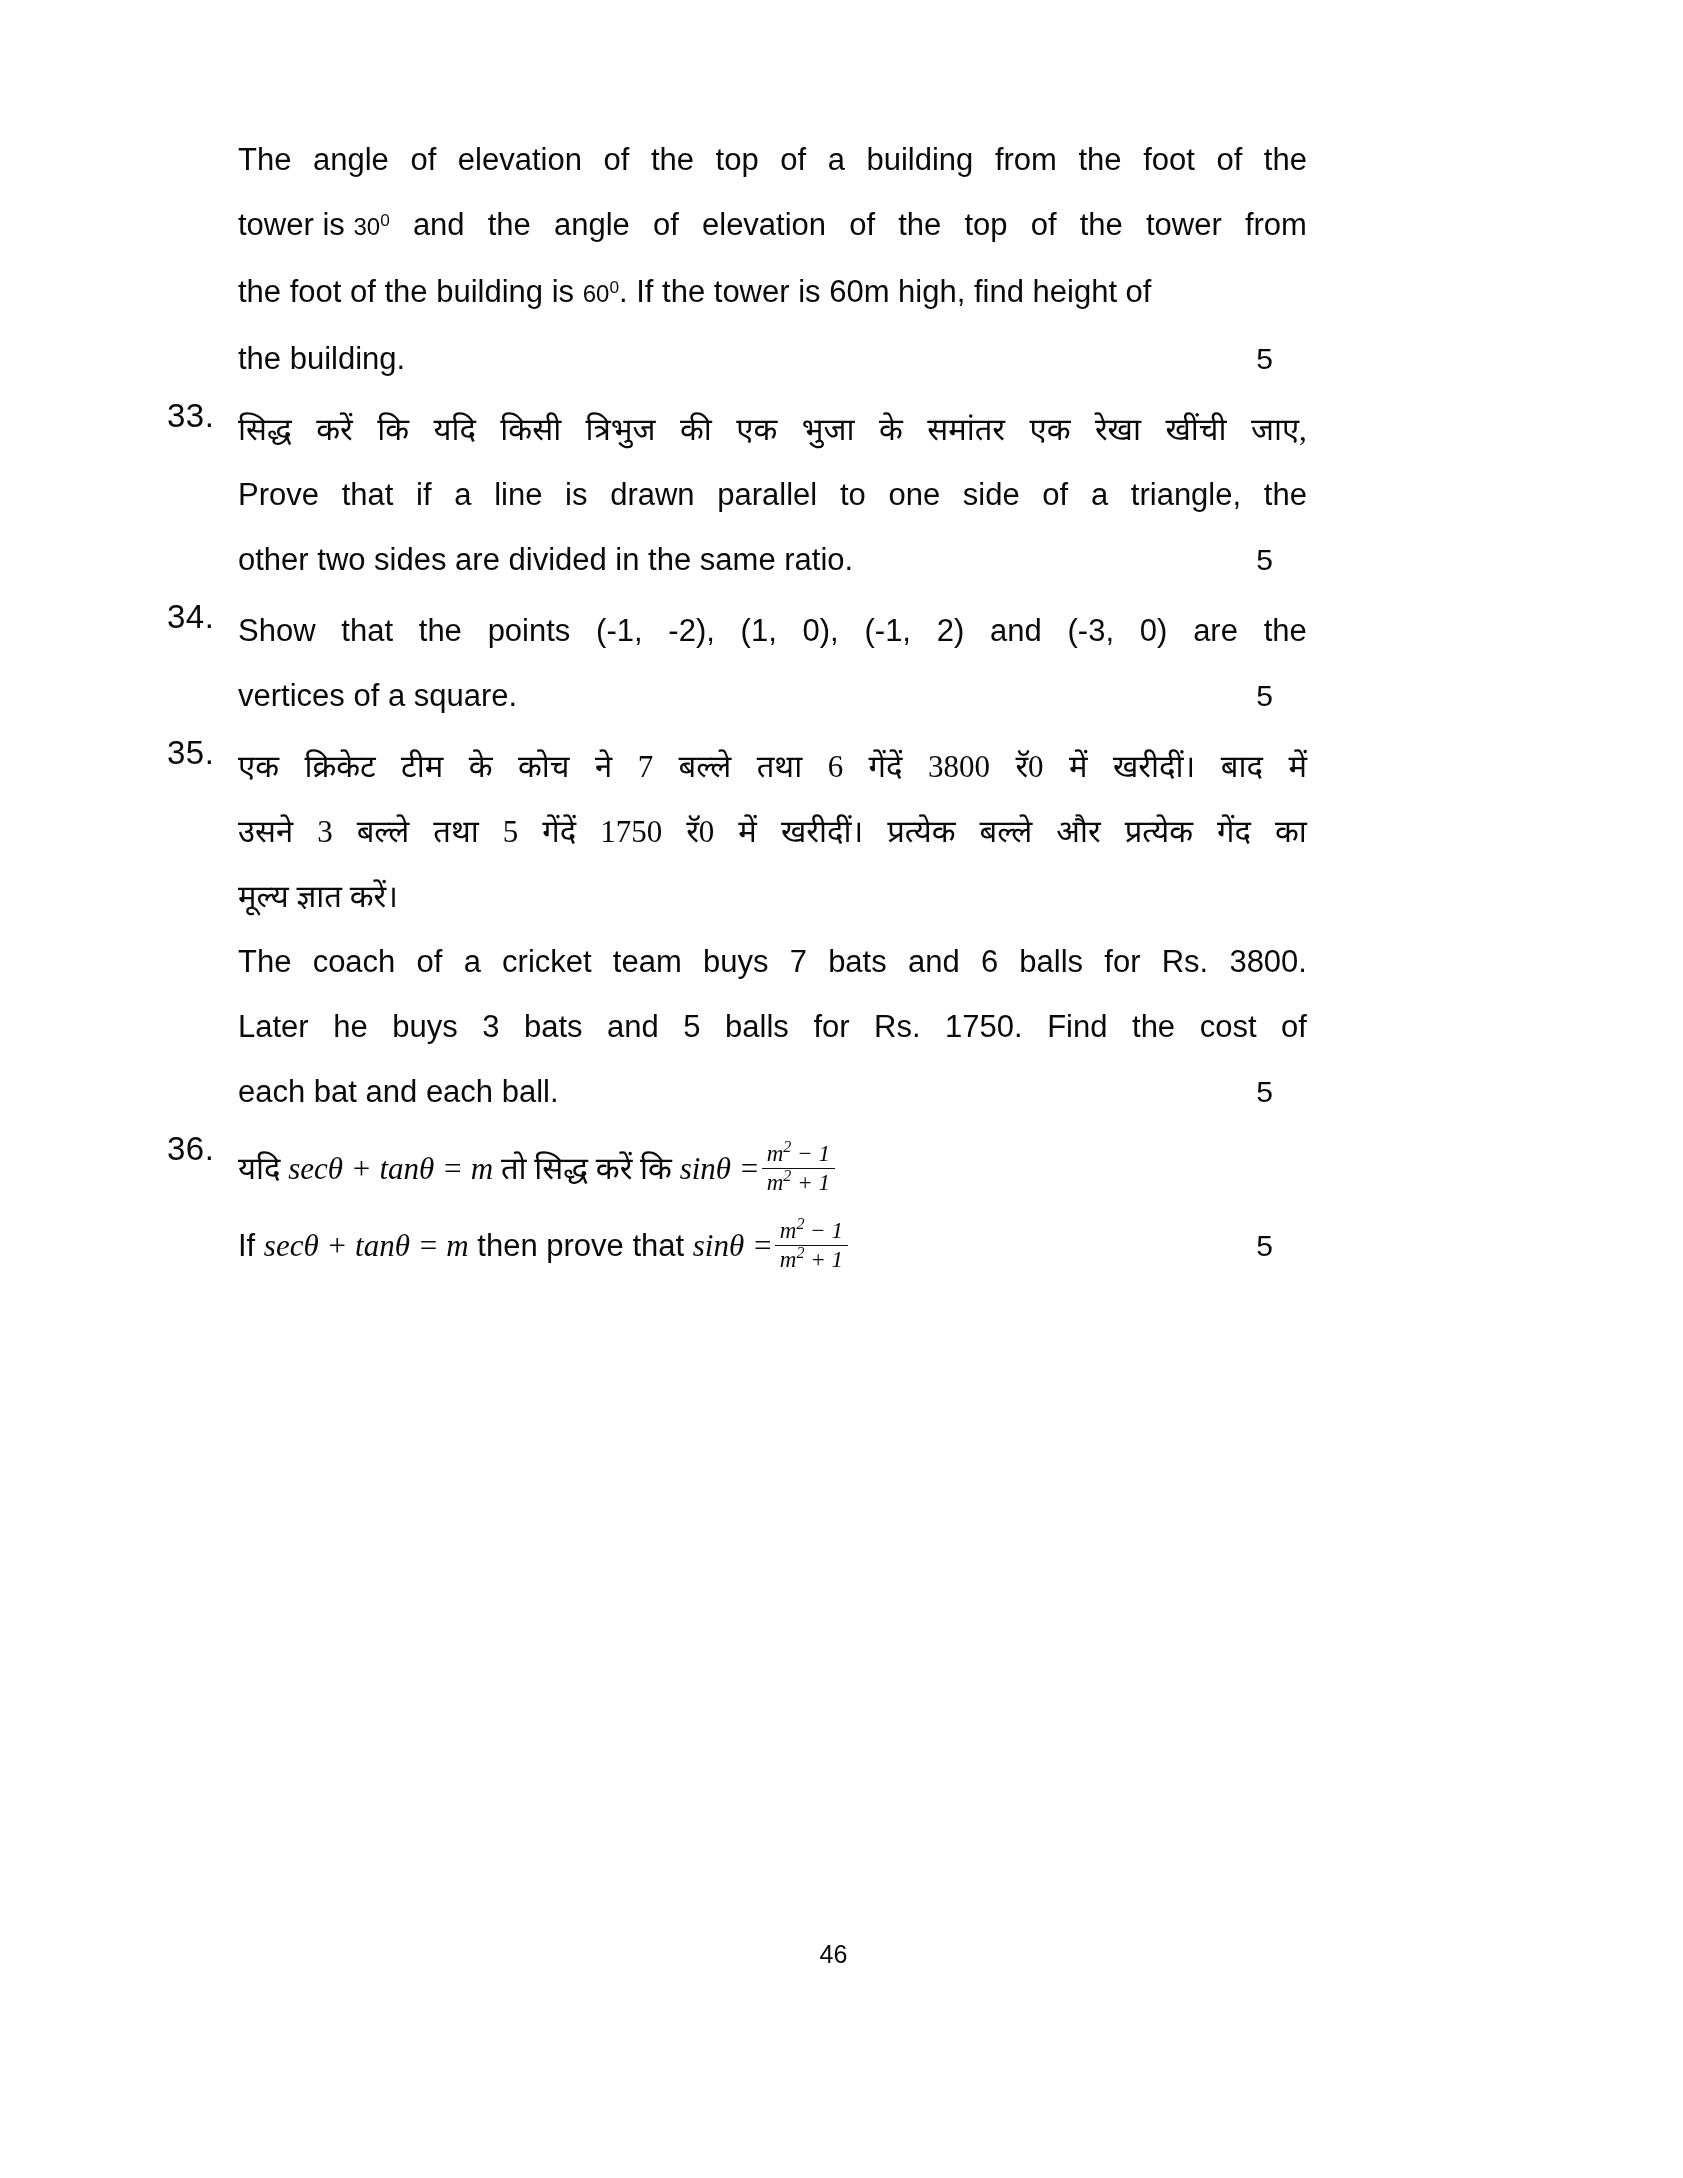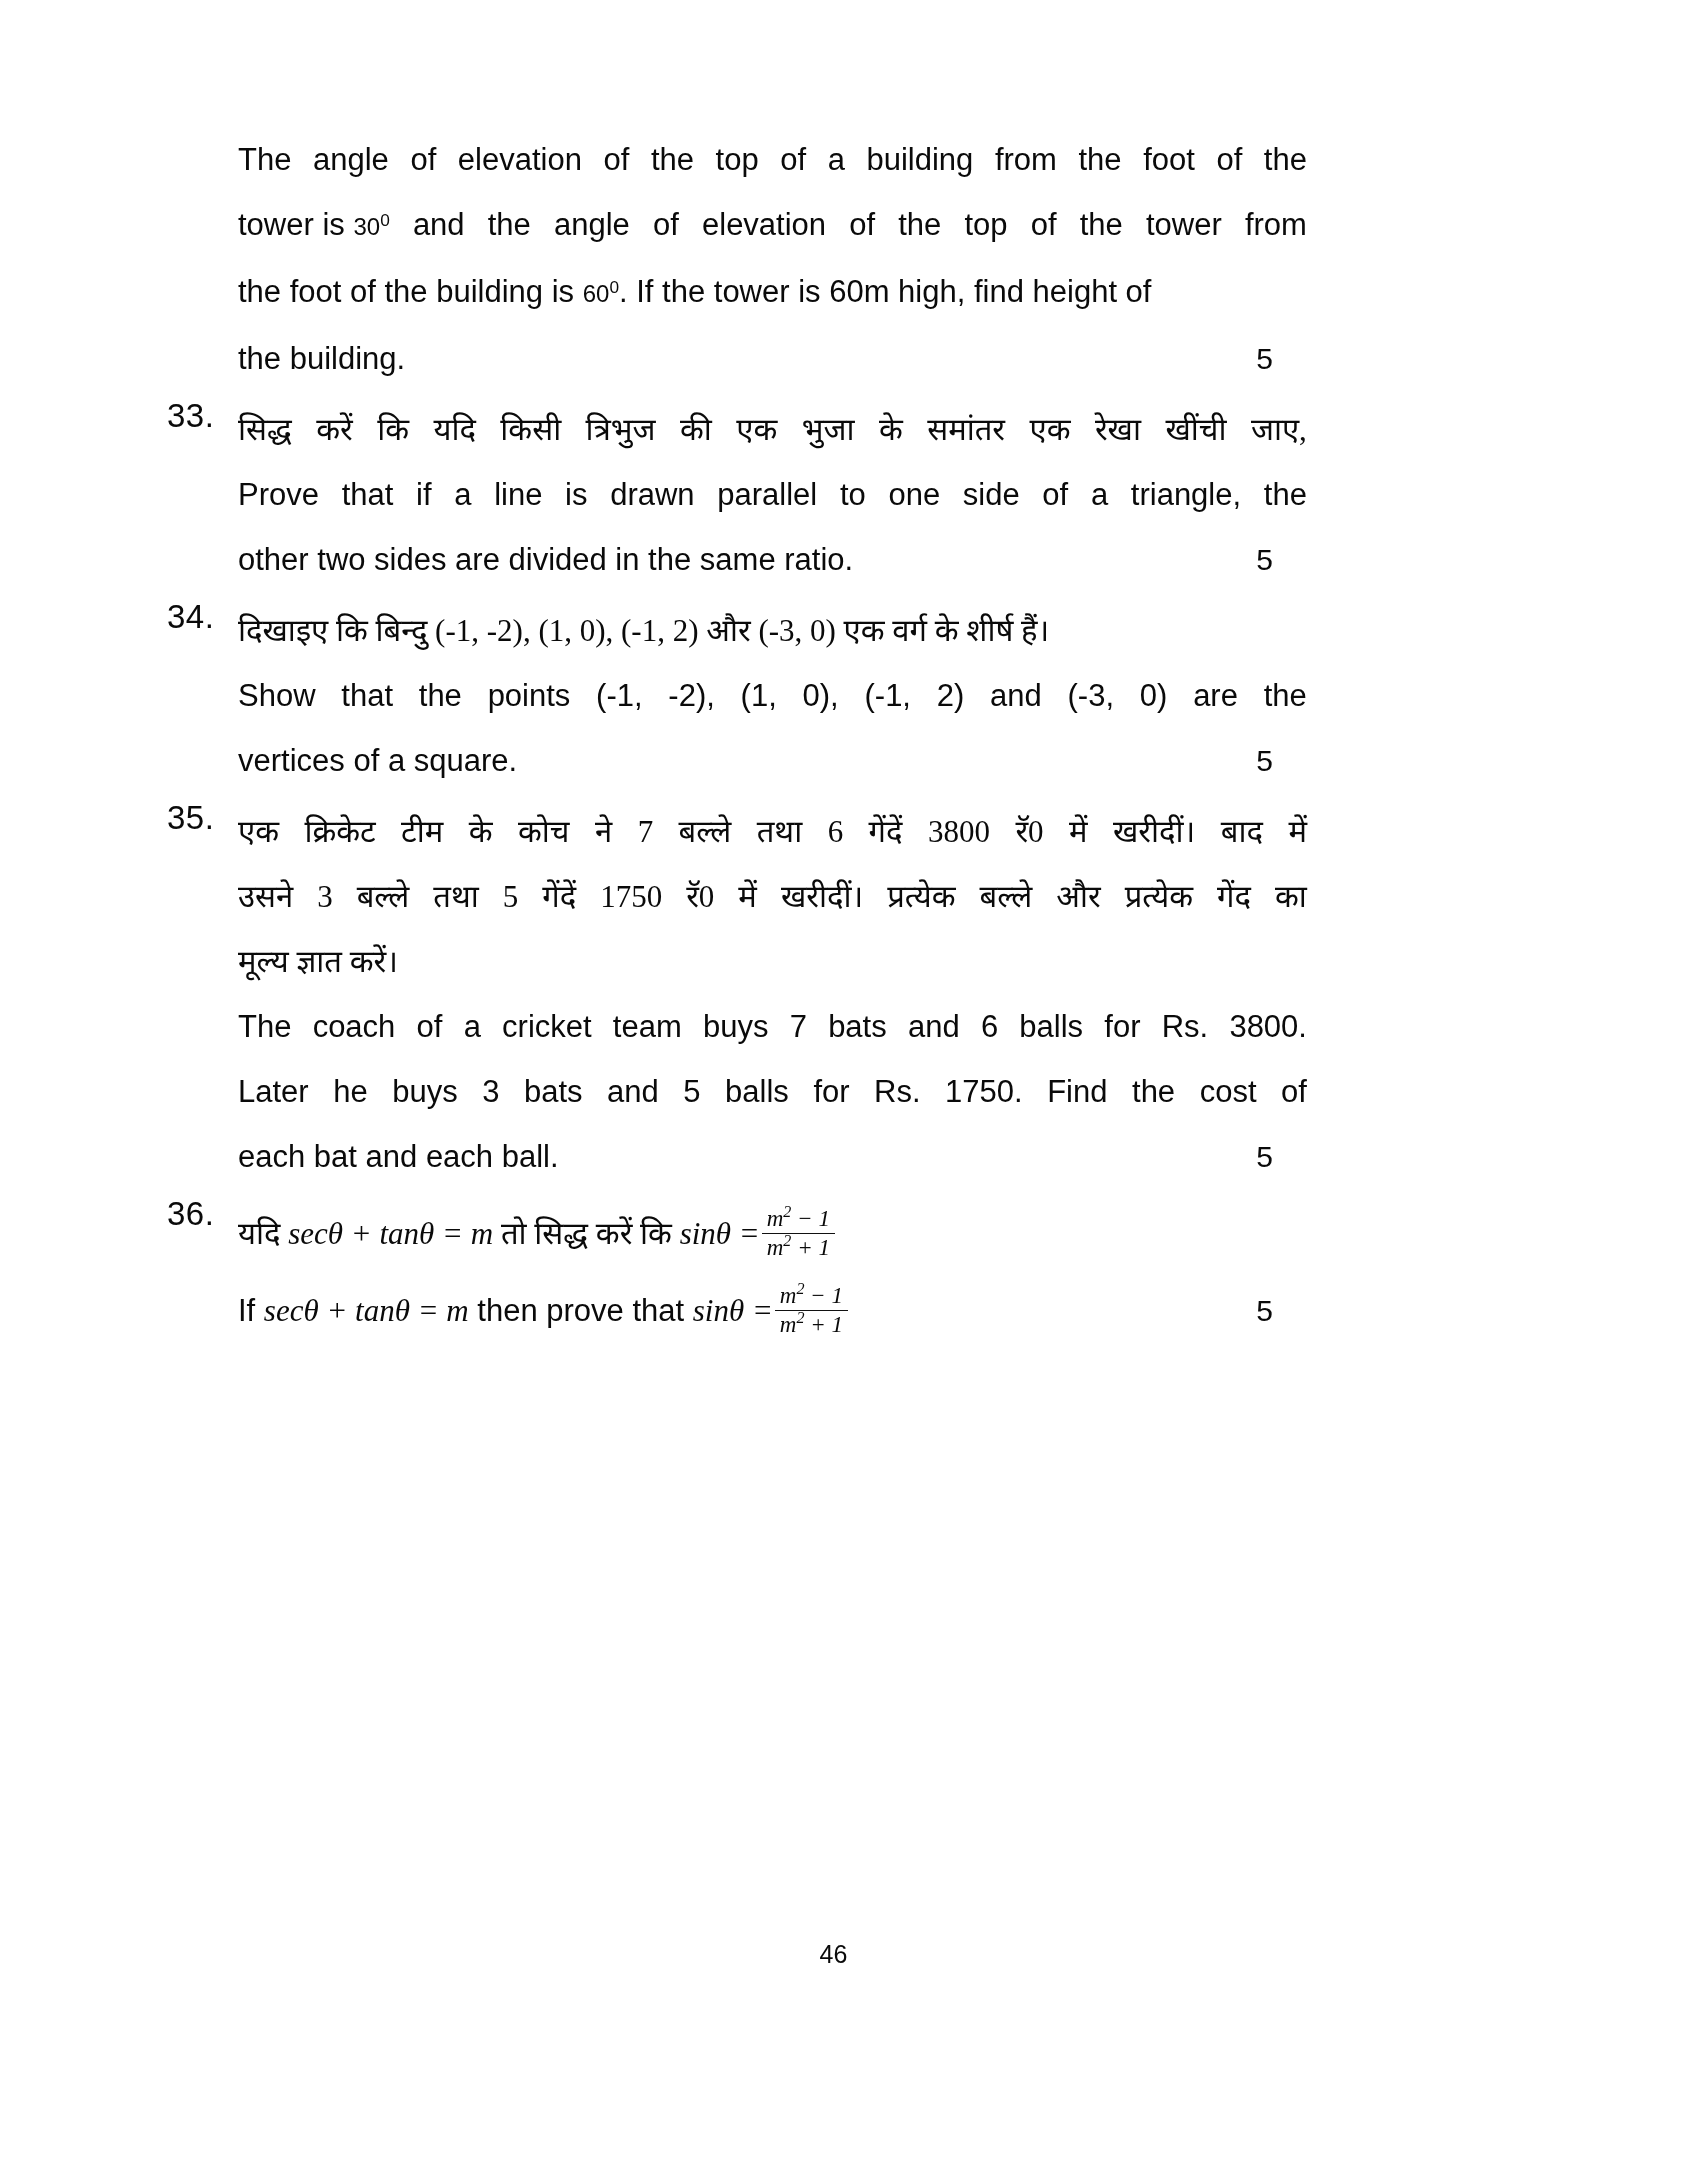--- a/index.html
+++ b/index.html
@@ -227,23 +227,20 @@
 
       <div class="line">
         <div class="flow en">other two sides are divided in the same ratio.</div>
         <div class="marks">5</div>
       </div>
     </div>
 
     <div class="q-block">
       <div class="q-num">34.</div>
 
-      <div class="line">
-        <div class="flow hi">दिखाइए कि बिन्दु (-1, -2), (1, 0), (-1, 2) और (-3, 0) एक वर्ग के शीर्ष हैं।</div>
-      </div>
 
       <div class="line">
         <div class="just en">
           <span>Show</span>
           <span>that</span>
           <span>the</span>
           <span>points</span>
           <span>(-1,</span>
           <span>-2),</span>
           <span>(1,</span>

